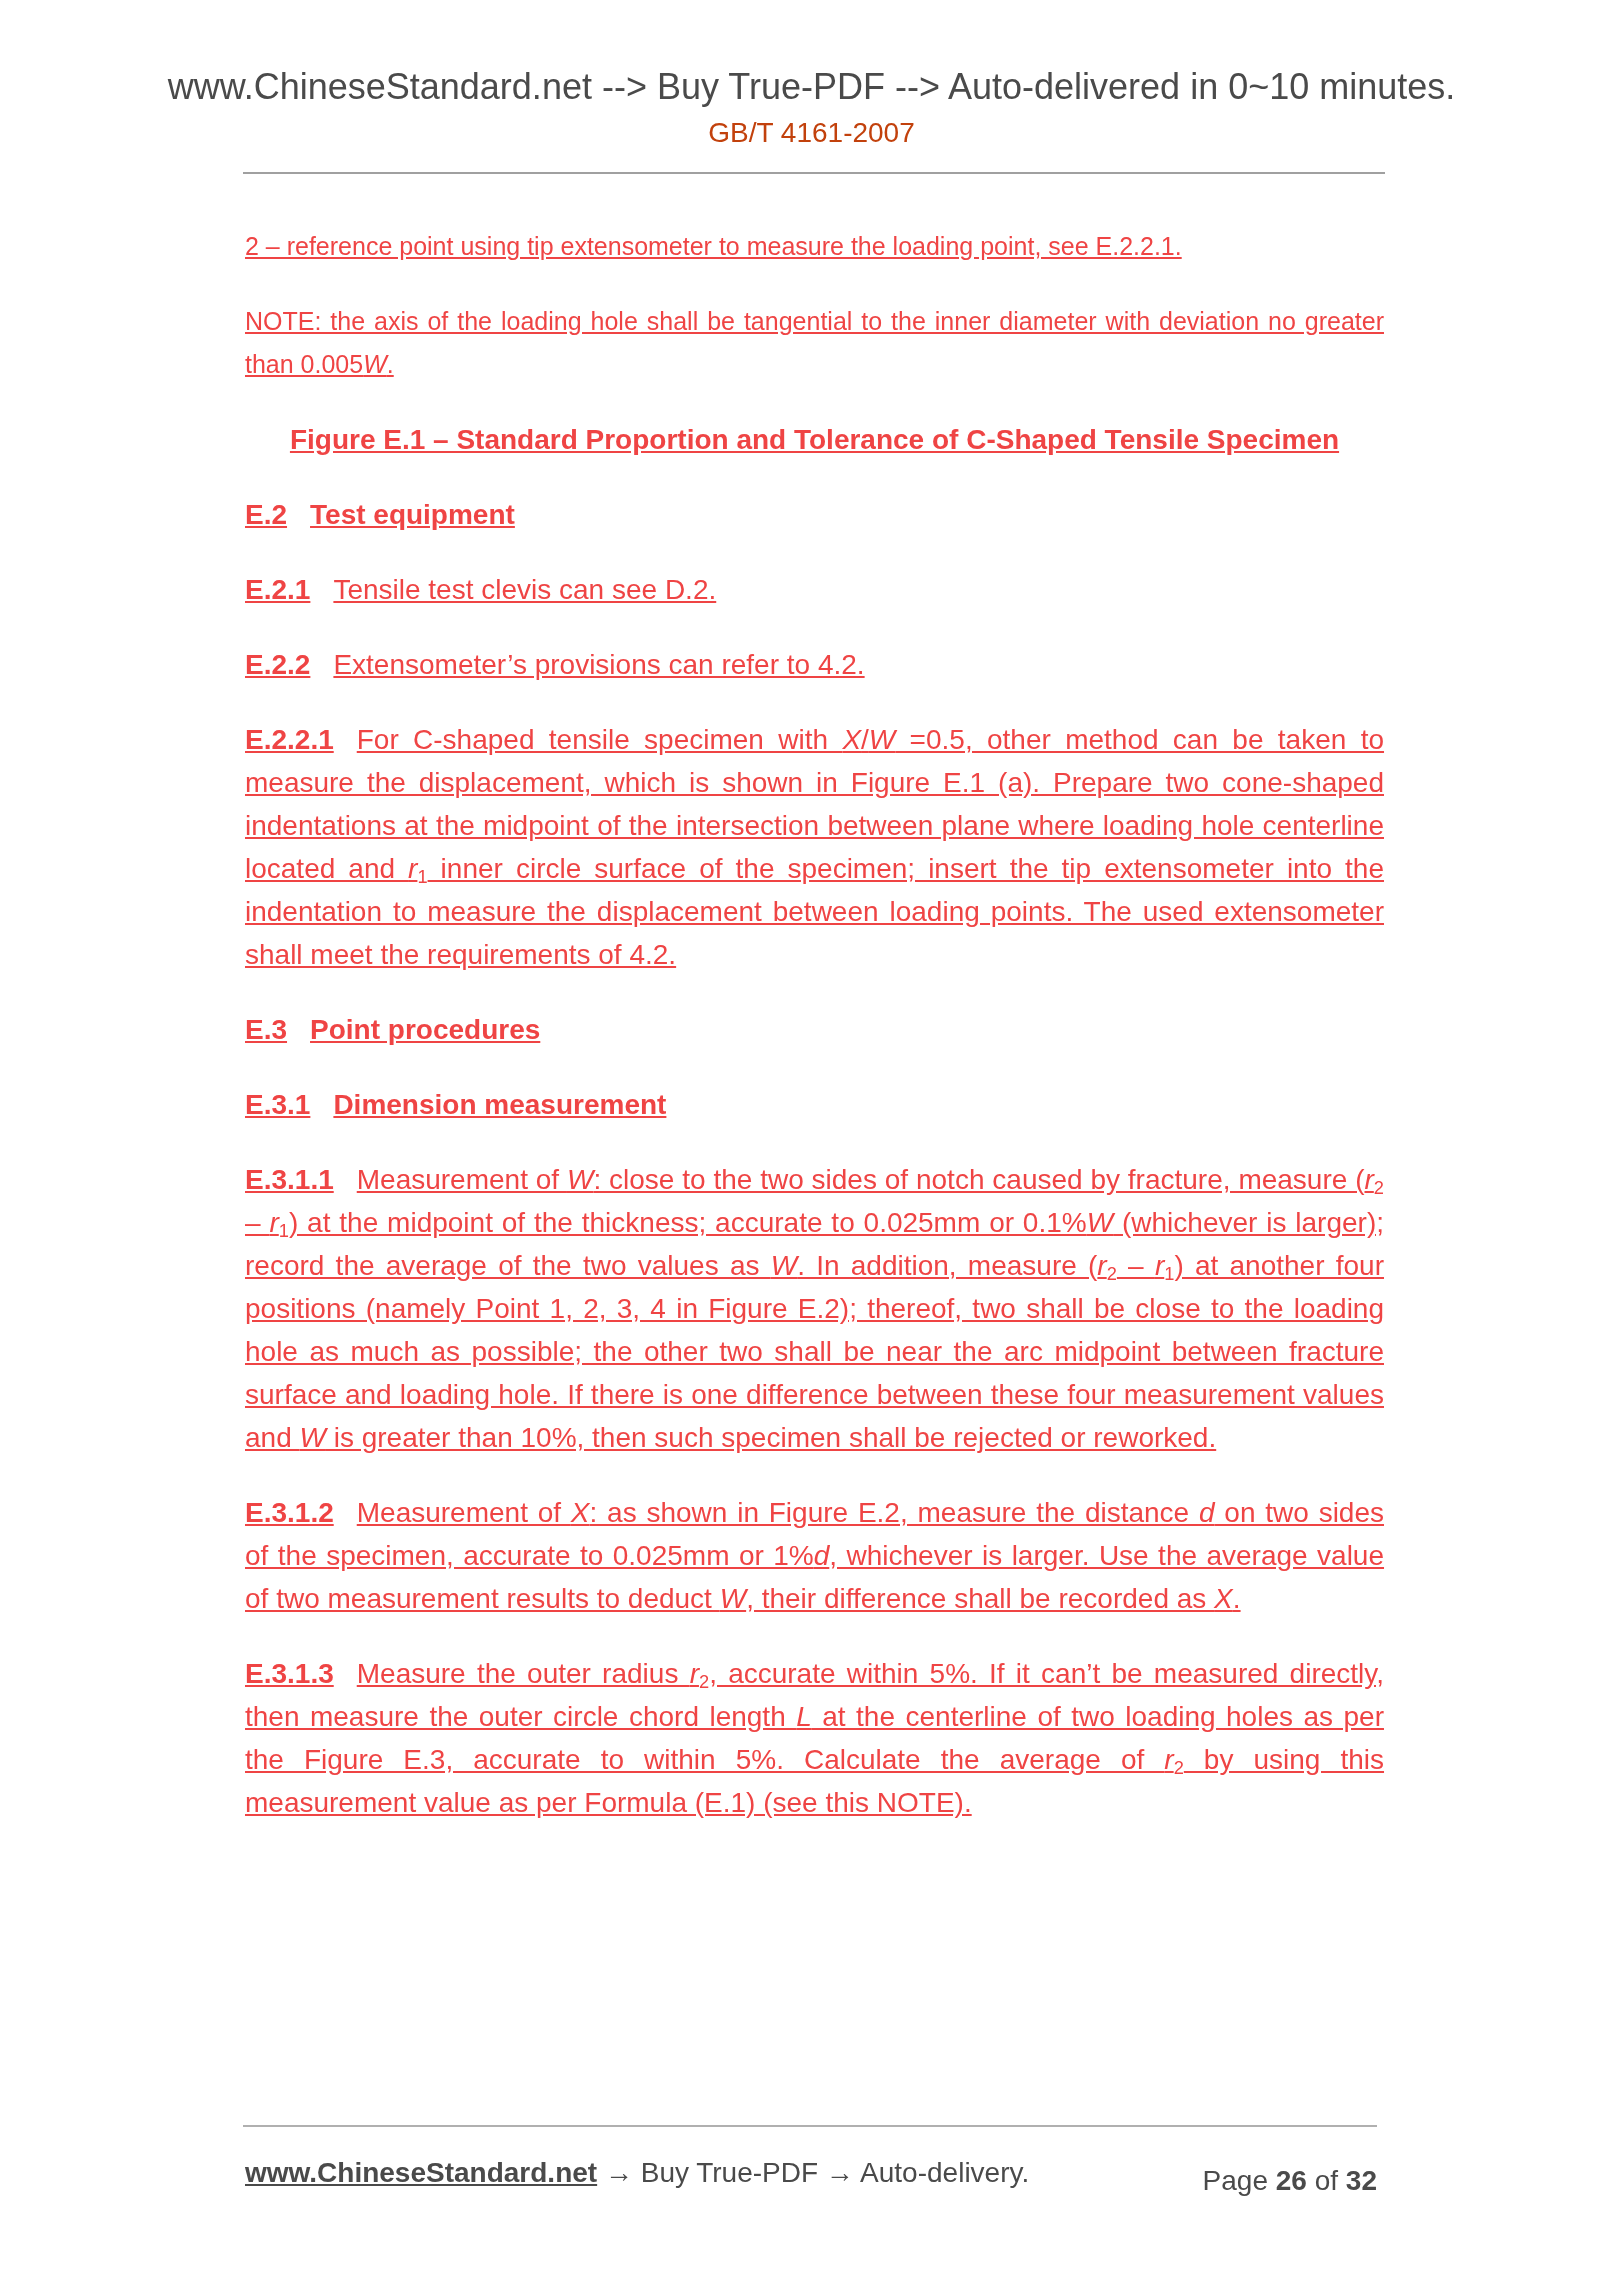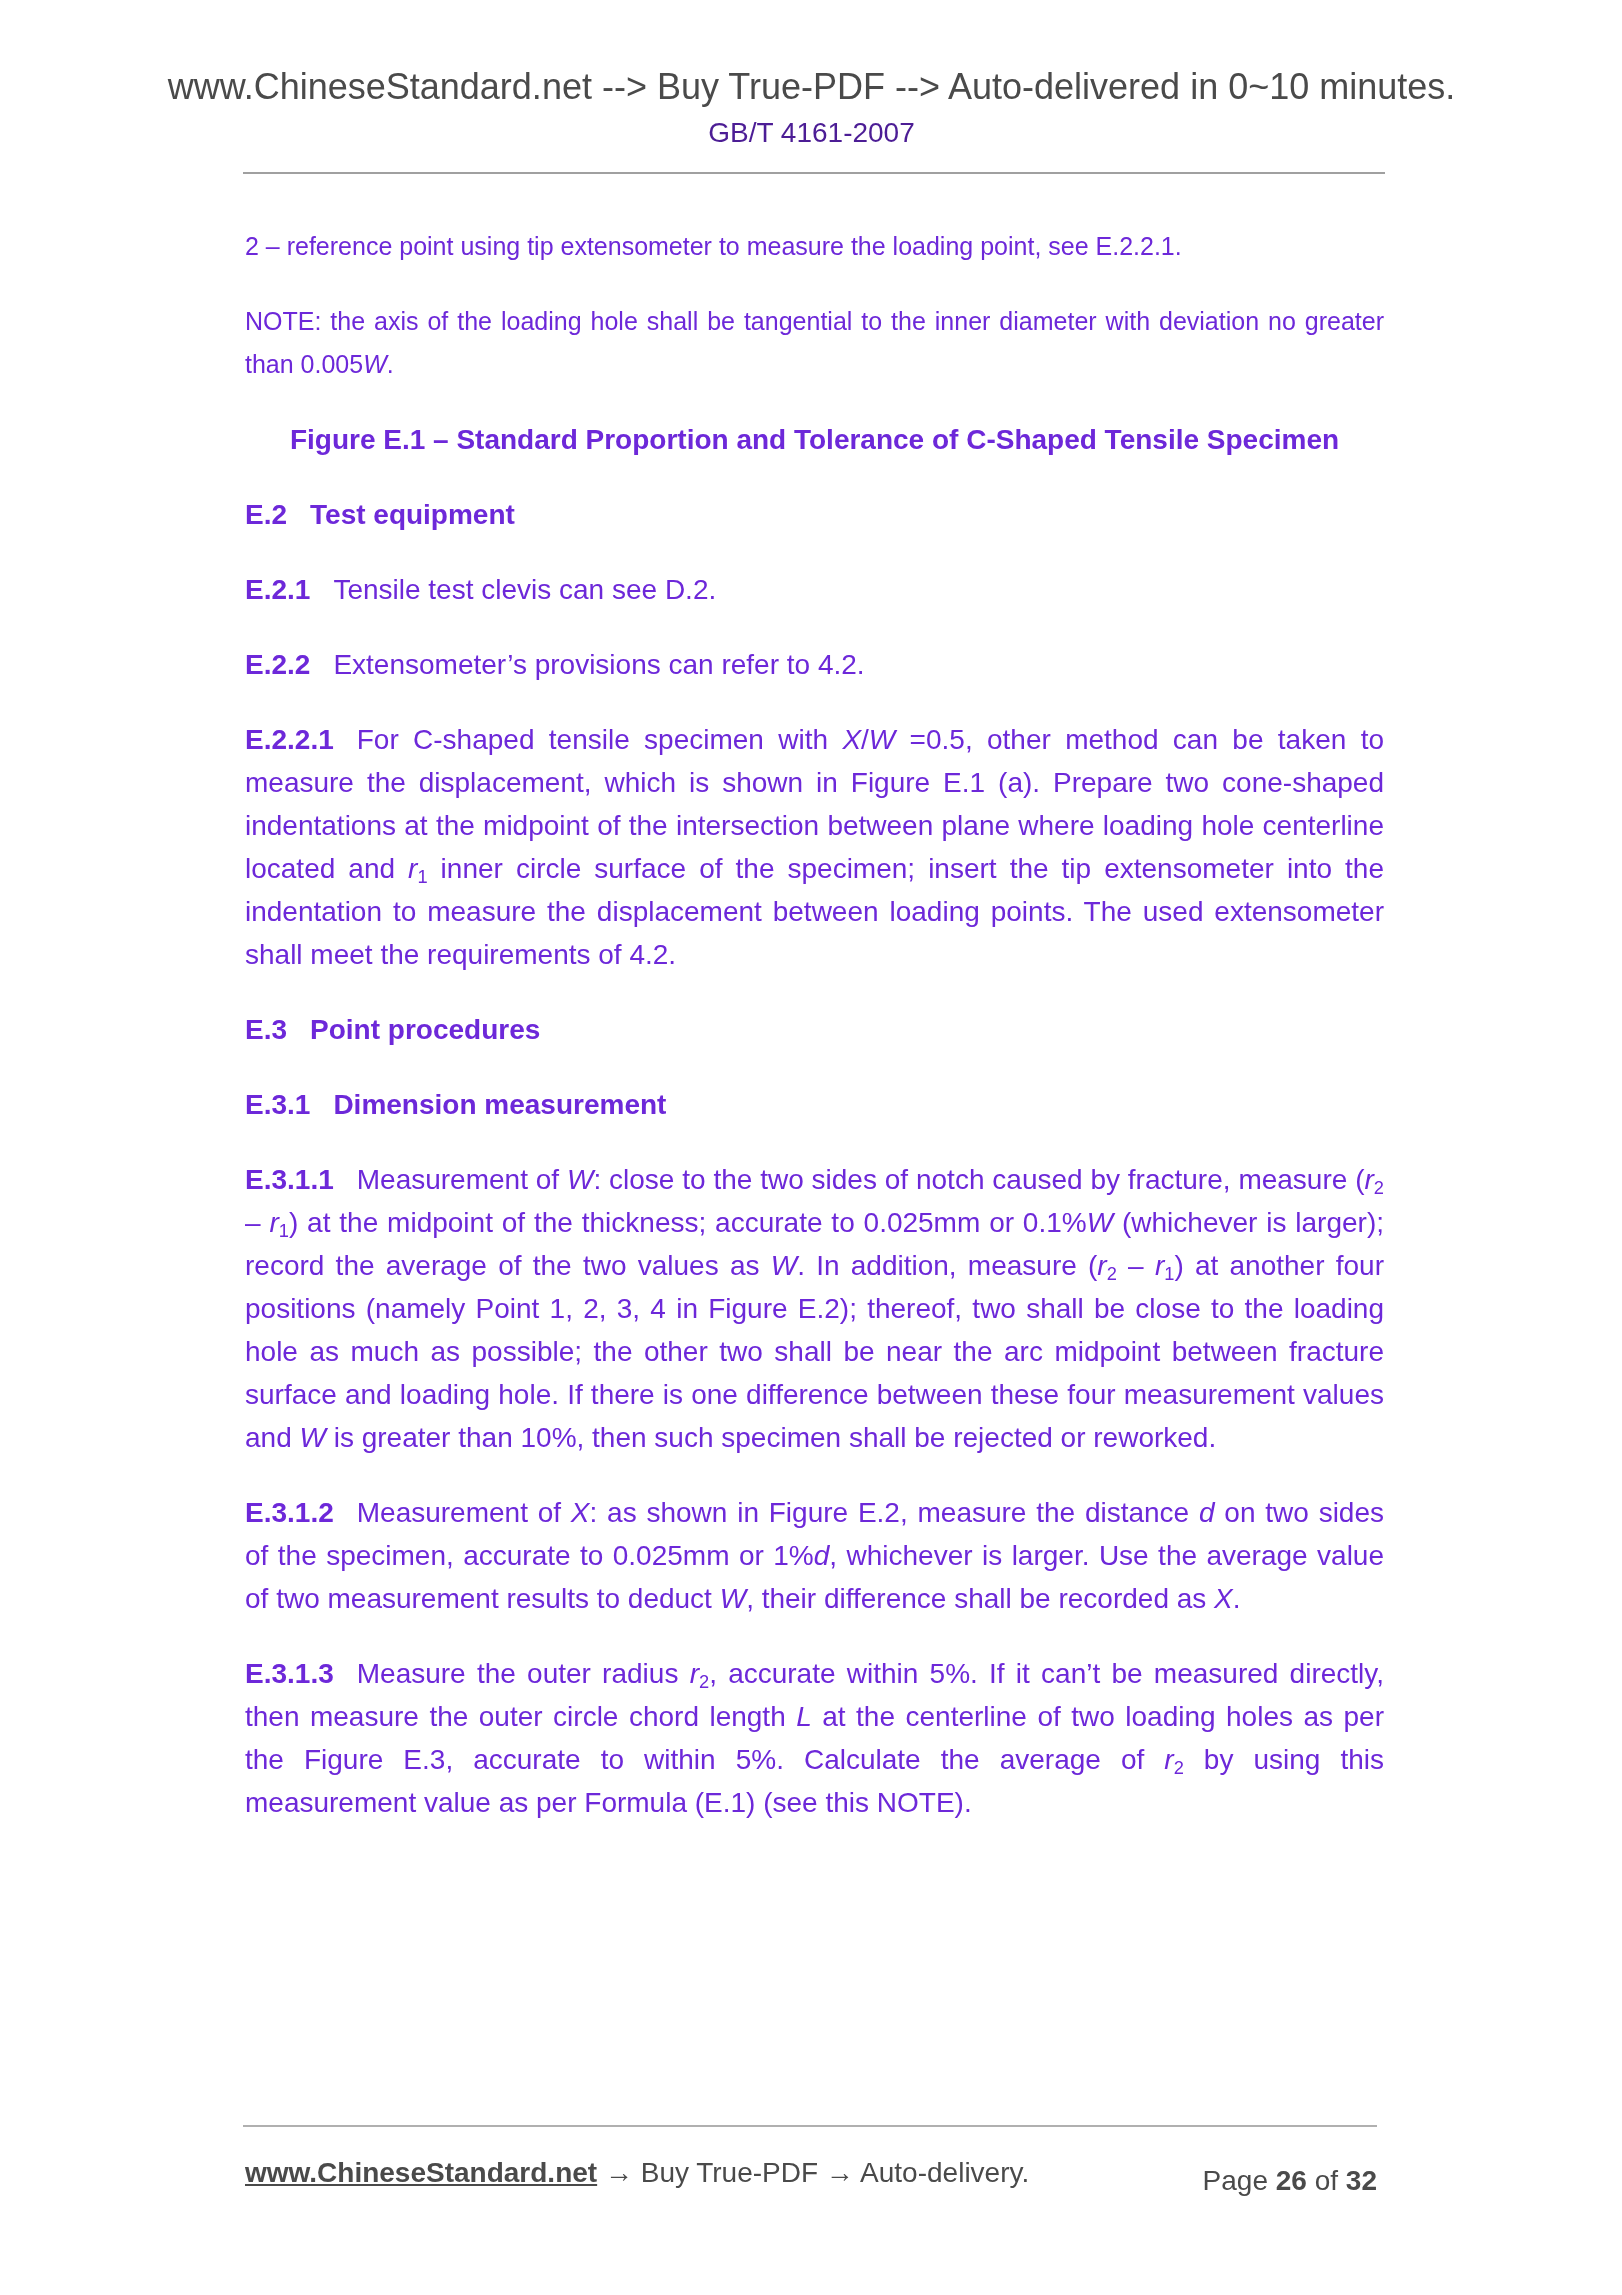--- a/index.html
+++ b/index.html
@@ -23,40 +23,41 @@
       text-align: center;
     }
     .header-banner {
       font-size: 36px;
       color: #4a4a4a;
       line-height: 47px;
       letter-spacing: 0px;
     }
     .header-std {
       font-size: 28px;
-      color: #4c1d95;
+      color: #c2410c;
       line-height: 40px;
       margin-top: 3.3px;
     }
     .header-rule {
       position: absolute;
       top: 172px;
       left: 243px;
       width: 1142px;
       height: 1.7px;
       background: #a0a0a0;
     }
     .content {
       position: absolute;
       top: 225px;
       left: 245px;
       width: 1139px;
       font-size: 28px;
       line-height: 43px;
-      color: #6d28d9;
+      color: #ef4444;
+      text-decoration: underline;
     }
     .p {
       margin: 0 0 32px 0;
       text-align: justify;
     }
     .small {
       font-size: 25px;
       line-height: 43px;
     }
     .fig-caption {

